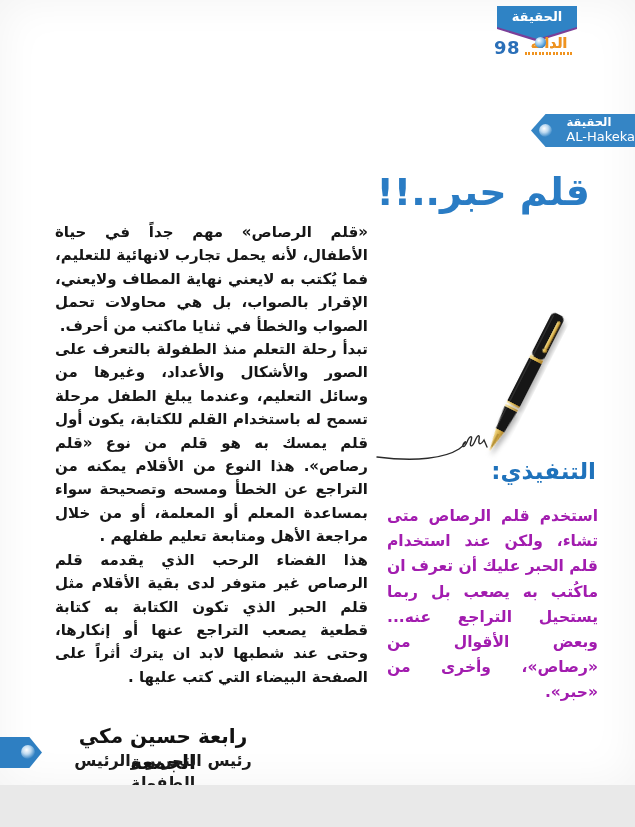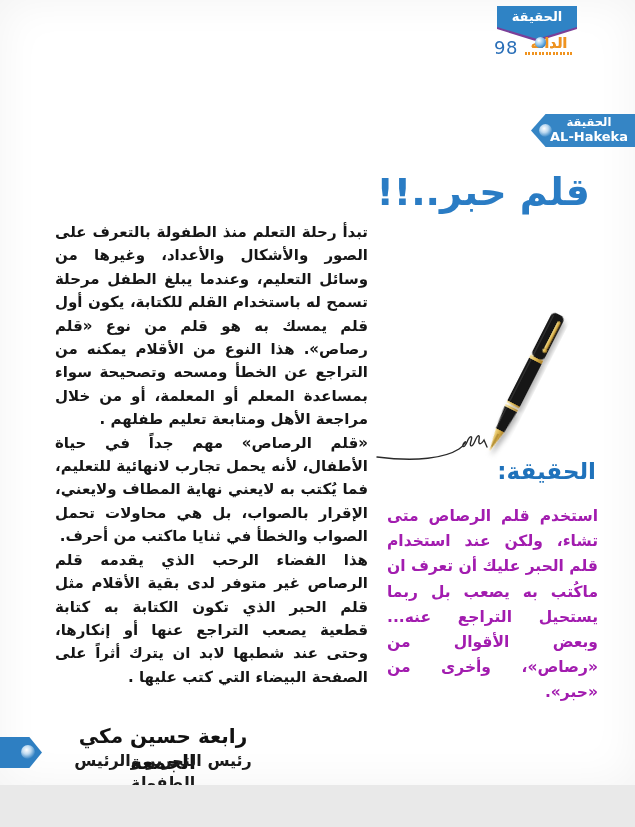--- a/index.html
+++ b/index.html
@@ -12,21 +12,21 @@
   }
   
   .badge{position:absolute;top:6px;left:497px;width:80px;}
   .ribbon-wrap{position:relative;width:80px;height:37px;}
   .ribbon-label{
     position:absolute;top:3px;left:0;width:80px;text-align:center;
     color:#ffffff;font-size:13px;font-weight:bold;direction:rtl;
   }
   .page-number{
     position:absolute;top:31px;left:-3px;color:#2a6fb8;
-    font-size:18px;font-weight:normal;letter-spacing:0.5px;
+    font-size:18px;font-weight:bold;letter-spacing:0.5px;
   }
   .logo{position:absolute;top:30px;left:24px;width:56px;text-align:center;}
   .logo-text{
     color:#f0931f;font-size:14px;font-weight:800;direction:rtl;line-height:15px;
     text-shadow:0 0 0.5px #d27c10;
   }
   .logo-sphere{
     position:absolute;left:14px;top:1px;width:11px;height:11px;border-radius:50%;
     background:radial-gradient(circle at 35% 32%,#ffffff,#8ec6ef 42%,#2a7cc4 78%,#1b5a96);
   }
@@ -39,21 +39,21 @@
     position:absolute;top:114px;right:0;width:104px;height:33px;
     background:#3585c5;color:#fff;text-align:center;
     clip-path:polygon(0 50%,14% 0,100% 0,100% 100%,14% 100%);
     padding-top:2px;padding-left:12px;
   }
   .side-tab .sphere{
     position:absolute;left:8px;top:10px;width:13px;height:13px;border-radius:50%;
     background:radial-gradient(circle at 40% 35%,#ffffff,#bcd9f0 35%,rgba(53,133,197,0) 75%);
   }
   .side-tab-ar{font-size:11.5px;font-weight:bold;direction:rtl;line-height:13px;}
-  .side-tab-en{font-size:13px;font-weight:700;line-height:15px;}
+  .side-tab-en{font-size:13px;font-weight:400;line-height:15px;text-align:right;}
   
   .headline{
     position:absolute;top:170px;right:45px;direction:rtl;
     color:#2a7cc4;font-size:38px;font-weight:800;line-height:44px;
   }
   
   .left-col{
     position:absolute;top:221px;left:55px;width:313px;direction:rtl;
     color:#161616;font-size:15px;font-weight:bold;line-height:23.4px;
     text-align:justify;
@@ -113,22 +113,22 @@
 
   <div class="side-tab">
     <div class="sphere"></div>
     <div class="side-tab-ar">الحقيقة</div>
     <div class="side-tab-en">AL-Hakeka</div>
   </div>
 
   <div class="headline">قلم حبر..!!</div>
 
   <div class="left-col">
+    <p>«قلم الرصاص» مهم جداً في حياة الأطفال، لأنه يحمل تجارب لانهائية للتعليم، فما يُكتب به لايعني نهاية المطاف ولايعني، الإقرار بالصواب، بل هي محاولات تحمل الصواب والخطأ في ثنايا ماكتب من أحرف.</p>
     <p>تبدأ رحلة التعلم منذ الطفولة بالتعرف على الصور والأشكال والأعداد، وغيرها من وسائل التعليم، وعندما يبلغ الطفل مرحلة تسمح له باستخدام القلم للكتابة، يكون أول قلم يمسك به هو قلم من نوع «قلم رصاص». هذا النوع من الأقلام يمكنه من التراجع عن الخطأ ومسحه وتصحيحة سواء بمساعدة المعلم أو المعلمة، أو من خلال مراجعة الأهل ومتابعة تعليم طفلهم .</p>
-    <p>«قلم الرصاص» مهم جداً في حياة الأطفال، لأنه يحمل تجارب لانهائية للتعليم، فما يُكتب به لايعني نهاية المطاف ولايعني، الإقرار بالصواب، بل هي محاولات تحمل الصواب والخطأ في ثنايا ماكتب من أحرف.</p>
     <p>هذا الفضاء الرحب الذي يقدمه قلم الرصاص غير متوفر لدى بقية الأقلام مثل قلم الحبر الذي تكون الكتابة به كتابة قطعية يصعب التراجع عنها أو إنكارها، وحتى عند شطبها لابد ان يترك أثراً على الصفحة البيضاء التي كتب عليها .</p>
   </div>
 
   <div class="right-col">
     <svg class="pen-svg" width="211" height="160" viewBox="0 0 211 160">
       <defs>
         <linearGradient id="goldGrad" x1="0" y1="0" x2="1" y2="0">
           <stop offset="0" stop-color="#f3dd92"></stop>
           <stop offset="0.5" stop-color="#d9b24a"></stop>
           <stop offset="1" stop-color="#a97e28"></stop>
@@ -150,21 +150,21 @@
         <rect x="-6.8" y="-48.2" width="13.6" height="1.9" fill="url(#goldGrad)"></rect>
         <rect x="-6.9" y="-52.2" width="13.8" height="1.9" fill="url(#goldGrad)"></rect>
         <rect x="-7" y="-100" width="14" height="48" fill="#141414"></rect>
         <rect x="-7" y="-103.5" width="14" height="3.5" fill="url(#goldGrad)"></rect>
         <rect x="-7" y="-152" width="14" height="49" rx="5" fill="#141414"></rect>
         <rect x="2" y="-146" width="3.4" height="31" rx="1.7" fill="url(#goldGrad)"></rect>
         <circle cx="3.7" cy="-113.5" r="2.2" fill="url(#goldGrad)"></circle>
         <rect x="-5.4" y="-149" width="1.6" height="125" rx="0.8" fill="rgba(255,255,255,0.13)"></rect>
       </g>
     </svg>
-    <div class="hakeka-label">الحقيقة:</div>
+    <div class="hakeka-label">التنفيذي:</div>
     <div class="hakeka-text">استخدم قلم الرصاص متى تشاء، ولكن عند استخدام قلم الحبر عليك أن تعرف ان ماكُتب به يصعب بل ربما يستحيل التراجع عنه... وبعض الأقوال من «رصاص»، وأخرى من «حبر».</div>
   </div>
 
   <div class="footer-tag">
     <div class="sphere"></div>
   </div>
   <div class="footer-author">رابعة حسين مكي الجمعة</div>
   <div class="footer-role">رئيس التحرير والرئيس الطفولة</div>
 
 </div>

